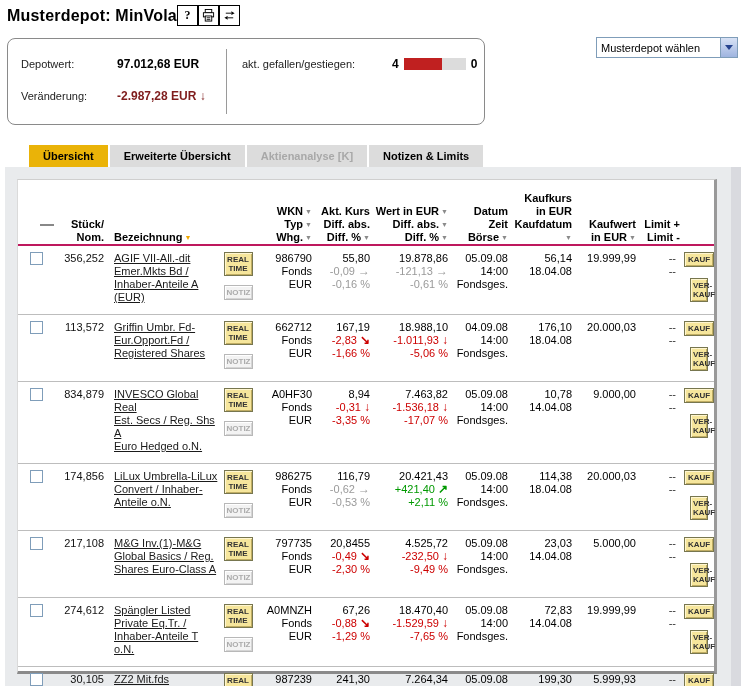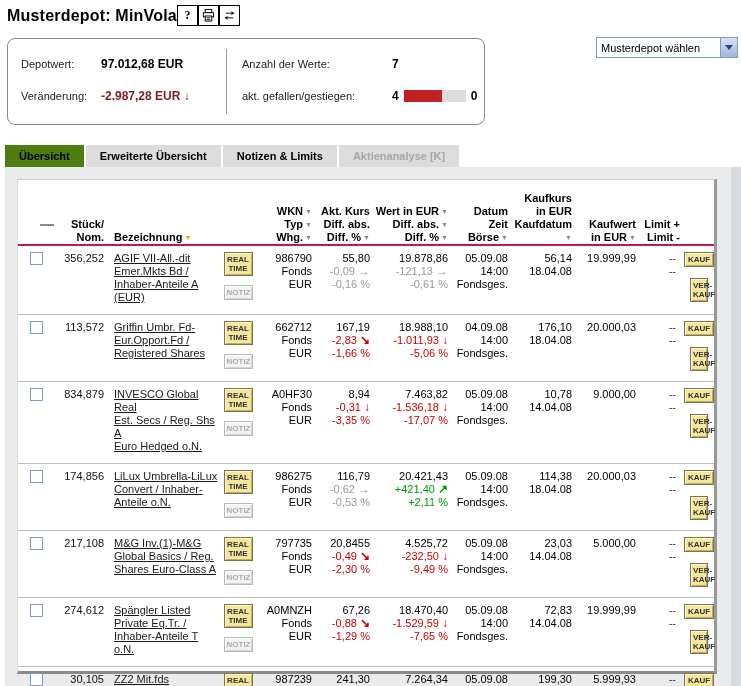--- a/index.html
+++ b/index.html
@@ -15,41 +15,41 @@
   .ico-btn { width:21px; height:21px; border:1px solid #000; background:#fff;
     display:inline-flex; align-items:center; justify-content:center; cursor:pointer; }
   .ico-btn .q { font-weight:bold; font-size:12px; font-family:"Liberation Serif", serif; }
   
   .summary { position:absolute; left:7px; top:38px; width:478px; height:87px;
     border:1px solid #8a8a8a; border-radius:8px; background:#fff; }
   .sum-divider { position:absolute; left:218px; top:10px; bottom:10px; width:1px; background:#9a9a9a; }
   .sum-left { position:absolute; left:13px; top:17px; width:200px; }
   .sum-right { position:absolute; left:234px; top:17px; width:236px; }
   .sum-row { display:flex; align-items:center; height:16px; margin-bottom:16px; }
-  .sum-label { width:80px; color:#222; }
+  .sum-label { width:96px; color:#222; }
   .sum-label-r { width:150px; color:#222; }
   .sum-val { font-weight:bold; font-size:12px; }
   .neg-val { color:#7f1d1d; }
   .dn { font-weight:bold; }
   .bar { display:inline-flex; align-items:center; margin:0 5px; }
   .bar-red { width:38px; height:12px; background:#C02020; }
   .bar-gray { width:24px; height:12px; background:#DCDCDC; }
   
   .select { position:absolute; left:596px; top:37px; width:142px; height:21px;
     border:1px solid #7F9DB9; background:#fff; display:flex; align-items:center; cursor:pointer; }
   .select .sel-text { flex:1; padding-left:4px; }
   .sel-btn { width:17px; height:100%; border-left:1px solid #7F9DB9;
     background:linear-gradient(#D8E2F5,#9FB4DF); display:flex; align-items:center; justify-content:center; }
   .chev { width:0; height:0; border-left:4px solid transparent; border-right:4px solid transparent;
     border-top:5px solid #26438E; }
   
   .tabs { position:absolute; left:5px; top:145px; display:flex; gap:2px; }
   .tab { height:22px; padding:0 14px; display:flex; align-items:center;
     background:#DCDCDC; font-weight:bold; font-size:11px; cursor:pointer; text-decoration:none; color:#000; }
-  .tab[data-state="active"] { background:#4d7c0f; }
+  .tab[data-state="active"] { background:#eab308;margin-left:24px; }
   .tab[data-state="disabled"] { color:#A8A8A8; cursor:default; }
   
   .panel { position:absolute; left:5px; top:167px; width:726px; height:519px; background:#E9EBED; }
   .right-strip { position:absolute; left:731px; top:167px; width:10px; height:519px; background:#D9DADF; }
   .card { position:absolute; left:12px; top:12px; width:700px; height:495px; background:#fff;
     border-top:1px solid #CFCFCF; border-left:1px solid #DADADA;
     border-right:3px solid #999; border-bottom:3px solid #8a8a8a; }
   
   table { border-collapse:collapse; table-layout:fixed; width:696px; margin-top:4px; font-size:11px; }
   col.c1{width:36px} col.c2{width:56px} col.c3{width:110px} col.c4{width:36px}
@@ -122,24 +122,20 @@
       <span class="sum-label">Depotwert:</span>
       <span class="sum-val">97.012,68 EUR</span>
     </div>
     <div class="sum-row">
       <span class="sum-label">Veränderung:</span>
       <span class="sum-val neg-val"><span>-2.987,28 EUR</span> <span class="dn">↓</span></span>
     </div>
   </div>
   <div class="sum-right">
     <div class="sum-row">
-      <span class="sum-label-r">Anzahl der Werte:</span>
-      <span class="sum-val">7</span>
-    </div>
-    <div class="sum-row">
       <span class="sum-label-r">akt. gefallen/gestiegen:</span>
       <span class="sum-val">4</span>
       <span class="bar">
         <span class="bar-red"></span>
         <span class="bar-gray"></span>
       </span>
       <span class="sum-val">0</span>
     </div>
   </div>
 </div>
@@ -148,22 +144,22 @@
   <span class="sel-text">Musterdepot wählen</span>
   <span class="sel-btn">
     <span class="chev"></span>
   </span>
 </div>
 
 <div class="tabs">
 
 <a class="tab" data-state="active">Übersicht</a>
     <a class="tab" data-state="normal">Erweiterte Übersicht</a>
+    <a class="tab" data-state="disabled">Aktienanalyse [K]</a>
     <a class="tab" data-state="normal">Notizen &amp; Limits</a>
-    <a class="tab" data-state="disabled">Aktienanalyse [K]</a>
   </div>
 
 <div class="panel">
   <div class="card">
     <table>
       <colgroup>
         <col class="c1">
           <col class="c2">
           <col class="c3">
           <col class="c4">

